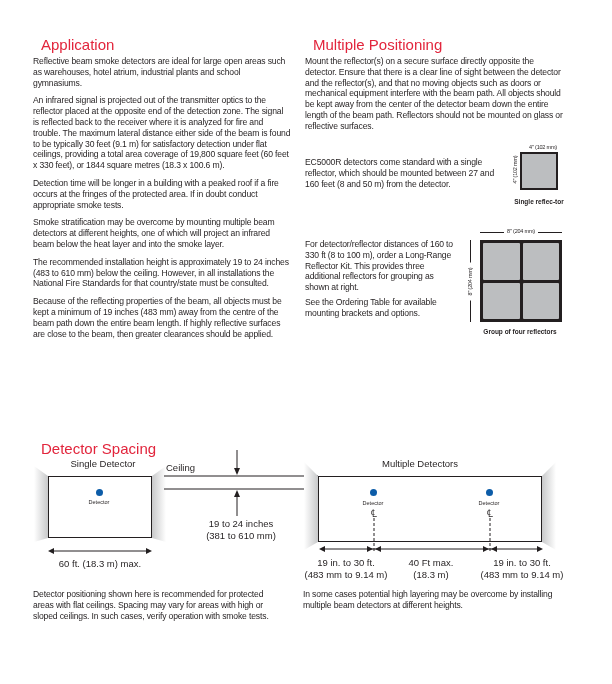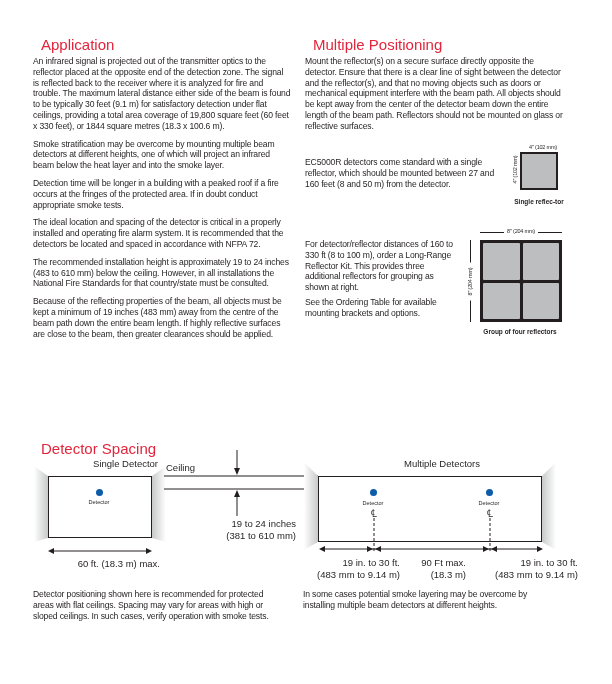--- a/index.html
+++ b/index.html
@@ -5,32 +5,32 @@
   html, body { margin:0; padding:0; background:#ffffff; }
   body { width:612px; height:684px; position:relative; overflow:hidden;
          font-family:"Liberation Sans", sans-serif; color:#231f20; }
   .abs { position:absolute; }
   .heading { color:#e2253c; font-size:15px; line-height:18px; font-weight:normal; margin:8px; }
   .para { font-size:8.6px; line-height:10.8px; margin:0 0 7px 0; letter-spacing:-0.15px; }
   .col-left { left:33px; top:28px; width:258px; }
   .col-right { left:305px; top:28px; width:262px; }
   .small-label { font-size:5.5px; line-height:7px; letter-spacing:-0.2px; }
   .caption { font-size:6.5px; font-weight:bold; line-height:8px; text-align:center; }
-  .diag-text { font-size:9.5px; line-height:12px; text-align:right; color:#231f20; }
+  .diag-text { font-size:9.5px; line-height:12px; text-align:center; color:#231f20; }
   .det-label { font-size:5.5px; text-align:center; }
 </style>
 </head>
 <body>
 
 <section class="abs col-left">
   <h2 class="heading" style="margin-bottom:2px;">Application</h2>
+  <p class="para">Reflective beam smoke detectors are ideal for large open areas such as warehouses, hotel atrium, industrial plants and school gymnasiums.</p>
   <p class="para">An infrared signal is projected out of the transmitter optics to the reflector placed at the opposite end of the detection zone. The signal is reflected back to the receiver where it is analyzed for fire and trouble. The maximum lateral distance either side of the beam is found to be typically 30 feet (9.1 m) for satisfactory detection under flat ceilings, providing a total area coverage of 19,800 square feet (60 feet x 330 feet), or 1844 square metres (18.3 x 100.6 m).</p>
+  <p class="para">Detection time will be longer in a building with a peaked roof if a fire occurs at the fringes of the protected area. If in doubt conduct appropriate smoke tests.</p>
   <p class="para">Smoke stratification may be overcome by mounting multiple beam detectors at different heights, one of which will project an infrared beam below the heat layer and into the smoke layer.</p>
-  <p class="para">Detection time will be longer in a building with a peaked roof if a fire occurs at the fringes of the protected area. If in doubt conduct appropriate smoke tests.</p>
-  <p class="para">The ideal location and spacing of the detector is critical in a properly installed and operating fire alarm system. It is recommended that the detectors be located and spaced in accordance with NFPA 72.</p>
   <p class="para">The recommended installation height is approximately 19 to 24 inches (483 to 610 mm) below the ceiling. However, in all installations the National Fire Standards for that country/state must be consulted.</p>
   <p class="para">Because of  the reflecting properties of the beam, all objects must be kept a minimum of 19 inches (483 mm) away from the centre of the beam path down the entire beam length. If highly reflective surfaces are close to the beam, then greater clearances should be applied.</p>
 </section>
 
 <section class="abs col-right">
   <h2 class="heading" style="margin-bottom:2px;">Multiple Positioning</h2>
   <p class="para">Mount the reflector(s) on a secure surface directly opposite the detector. Ensure that there is a clear line of sight between the detector and the reflector(s), and that no moving objects such as doors or mechanical equipment interfere with the beam path. All objects should be kept away from the center of the detector beam down the entire length of the beam path. Reflectors should not be mounted on glass or reflective surfaces.</p>
 </section>
 
 <p class="abs para" style="left:305px; top:157px; width:190px;">EC5000R detectors come standard with a single reflector, which should be mounted between 27 and 160 feet (8 and 50 m) from the detector.</p>
@@ -132,19 +132,19 @@
   <polygon points="1,31 7,28 7,34" fill="#231f20"></polygon>
   <polygon points="55,31 49,28 49,34" fill="#231f20"></polygon>
   <polygon points="57,31 63,28 63,34" fill="#231f20"></polygon>
   <polygon points="171,31 165,28 165,34" fill="#231f20"></polygon>
   <polygon points="173,31 179,28 179,34" fill="#231f20"></polygon>
   <polygon points="225,31 219,28 219,34" fill="#231f20"></polygon>
 </svg>
 
 <div class="abs diag-text" style="left:292px; top:557px; width:108px;">19 in. to 30 ft.</div>
 <div class="abs diag-text" style="left:292px; top:569px; width:108px;">(483 mm to 9.14 m)</div>
-<div class="abs diag-text" style="left:396px; top:557px; width:70px;">90 Ft max.</div>
+<div class="abs diag-text" style="left:396px; top:557px; width:70px;">40 Ft max.</div>
 <div class="abs diag-text" style="left:396px; top:569px; width:70px;">(18.3 m)</div>
 <div class="abs diag-text" style="left:466px; top:557px; width:112px;">19 in. to 30 ft.</div>
 <div class="abs diag-text" style="left:466px; top:569px; width:112px;">(483 mm to 9.14 m)</div>
 
 <p class="abs para" style="left:33px; top:589px; width:252px;">Detector positioning shown here is recommended for protected areas with flat ceilings. Spacing may vary for areas with high or sloped ceilings. In such cases, verify operation with smoke tests.</p>
-<p class="abs para" style="left:303px; top:589px; width:250px;">In some cases potential smoke layering may be overcome by installing multiple beam detectors at different heights.</p>
+<p class="abs para" style="left:303px; top:589px; width:250px;">In some cases potential high layering may be overcome by installing multiple beam detectors at different heights.</p>
 
 </body></html>

